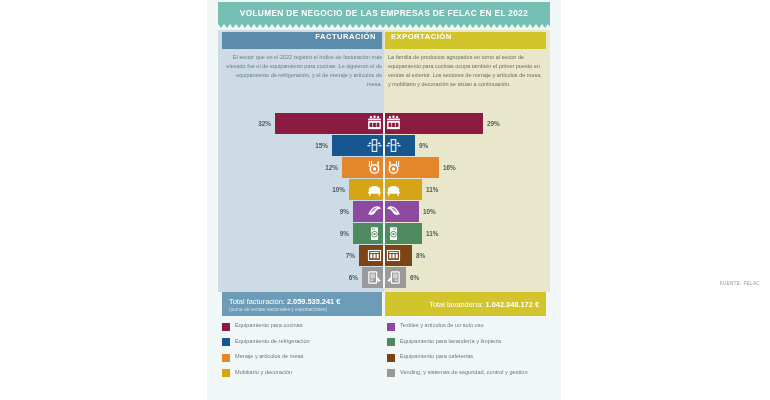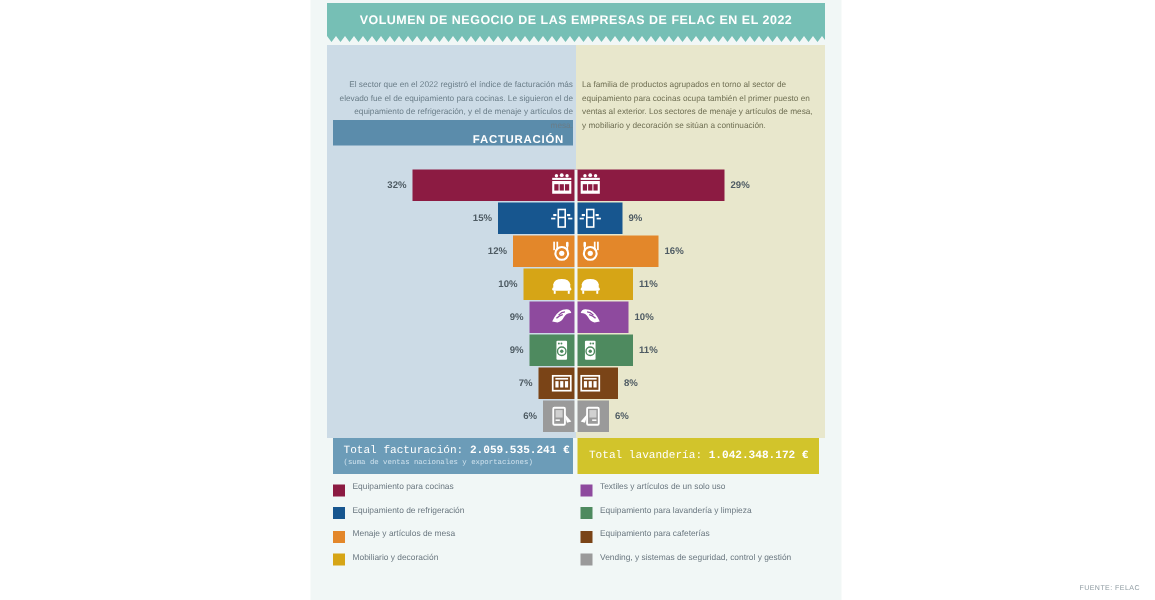--- a/index.html
+++ b/index.html
@@ -4,21 +4,21 @@
 <style>
   * { box-sizing: border-box; margin: 0; padding: 0; }
   html, body {
     width: 770px; height: 400px;
     background: #ffffff;
     font-family: "Liberation Sans", sans-serif;
     overflow: hidden;
   }
   #page {
     position: relative;
-    width: 770px; height: 400px;
+    width: 770px; height: 292px;
     background: #ffffff;
   }
 
   
   .card {
     position: absolute;
     left: 207px; top: 0px;
     width: 354px; height: 400px;
     background: #f1f7f6;
   }
@@ -59,23 +59,22 @@
   
   .tabs {
     position: absolute;
     left: 222px; top: 32px;
     width: 324px; height: 17px;
     display: flex; gap: 3px;
     z-index: 4;
   }
   .tab {
     height: 17px;
-    display: flex; align-items: flex-end;
+    display: flex; align-items: flex-start;
     padding: 0 6px;
-    margin-top: 48px;
   }
   .tab-billing {
     width: 160px; background: #5b8cab;
     justify-content: flex-end;
   }
   .tab-export {
     width: 161px; background: #d2c42b;
     justify-content: flex-start;
   }
   .tab-label {
@@ -165,21 +164,20 @@
     position: absolute;
     left: 222px; top: 292px;
     width: 324px; height: 24px;
     display: flex; gap: 3px;
     z-index: 4;
   }
   .total-box {
     height: 24px;
     display: flex; flex-direction: column; justify-content: center;
     padding: 0 7px;
-    font-family: Liberation Mono, monospace;
   }
   .total-billing {
     width: 160px; background: #6c9cb8;
     align-items: flex-start;
   }
   .total-export {
     width: 161px; background: #d2c42b;
     align-items: flex-end;
   }
   .total-main {
@@ -243,20 +241,23 @@
   </svg>
 
   <div class="panel">
     <div class="panel-left"></div>
     <div class="panel-right"></div>
   </div>
 
   <div class="tabs">
     <div class="tab tab-billing">
       <span class="tab-label">FACTURACIÓN</span>
+    </div>
+    <div class="tab tab-export">
+      <span class="tab-label">EXPORTACIÓN</span>
     </div>
   </div>
 
   <div class="intro intro-left">El sector que en el 2022 registró el índice de facturación más elevado fue el de equipamiento para cocinas. Le siguieron el de equipamiento de refrigeración, y el de menaje y artículos de mesa.</div>
   <div class="intro intro-right">La familia de productos agrupados en torno al sector de equipamiento para cocinas ocupa también el primer puesto en ventas al exterior. Los sectores de menaje y artículos de mesa, y mobiliario y decoración se sitúan a continuación.</div>
 
   <div class="chart" id="chart">
     <div class="divider"></div>
   <div class="row">
         <div class="side side-left">

